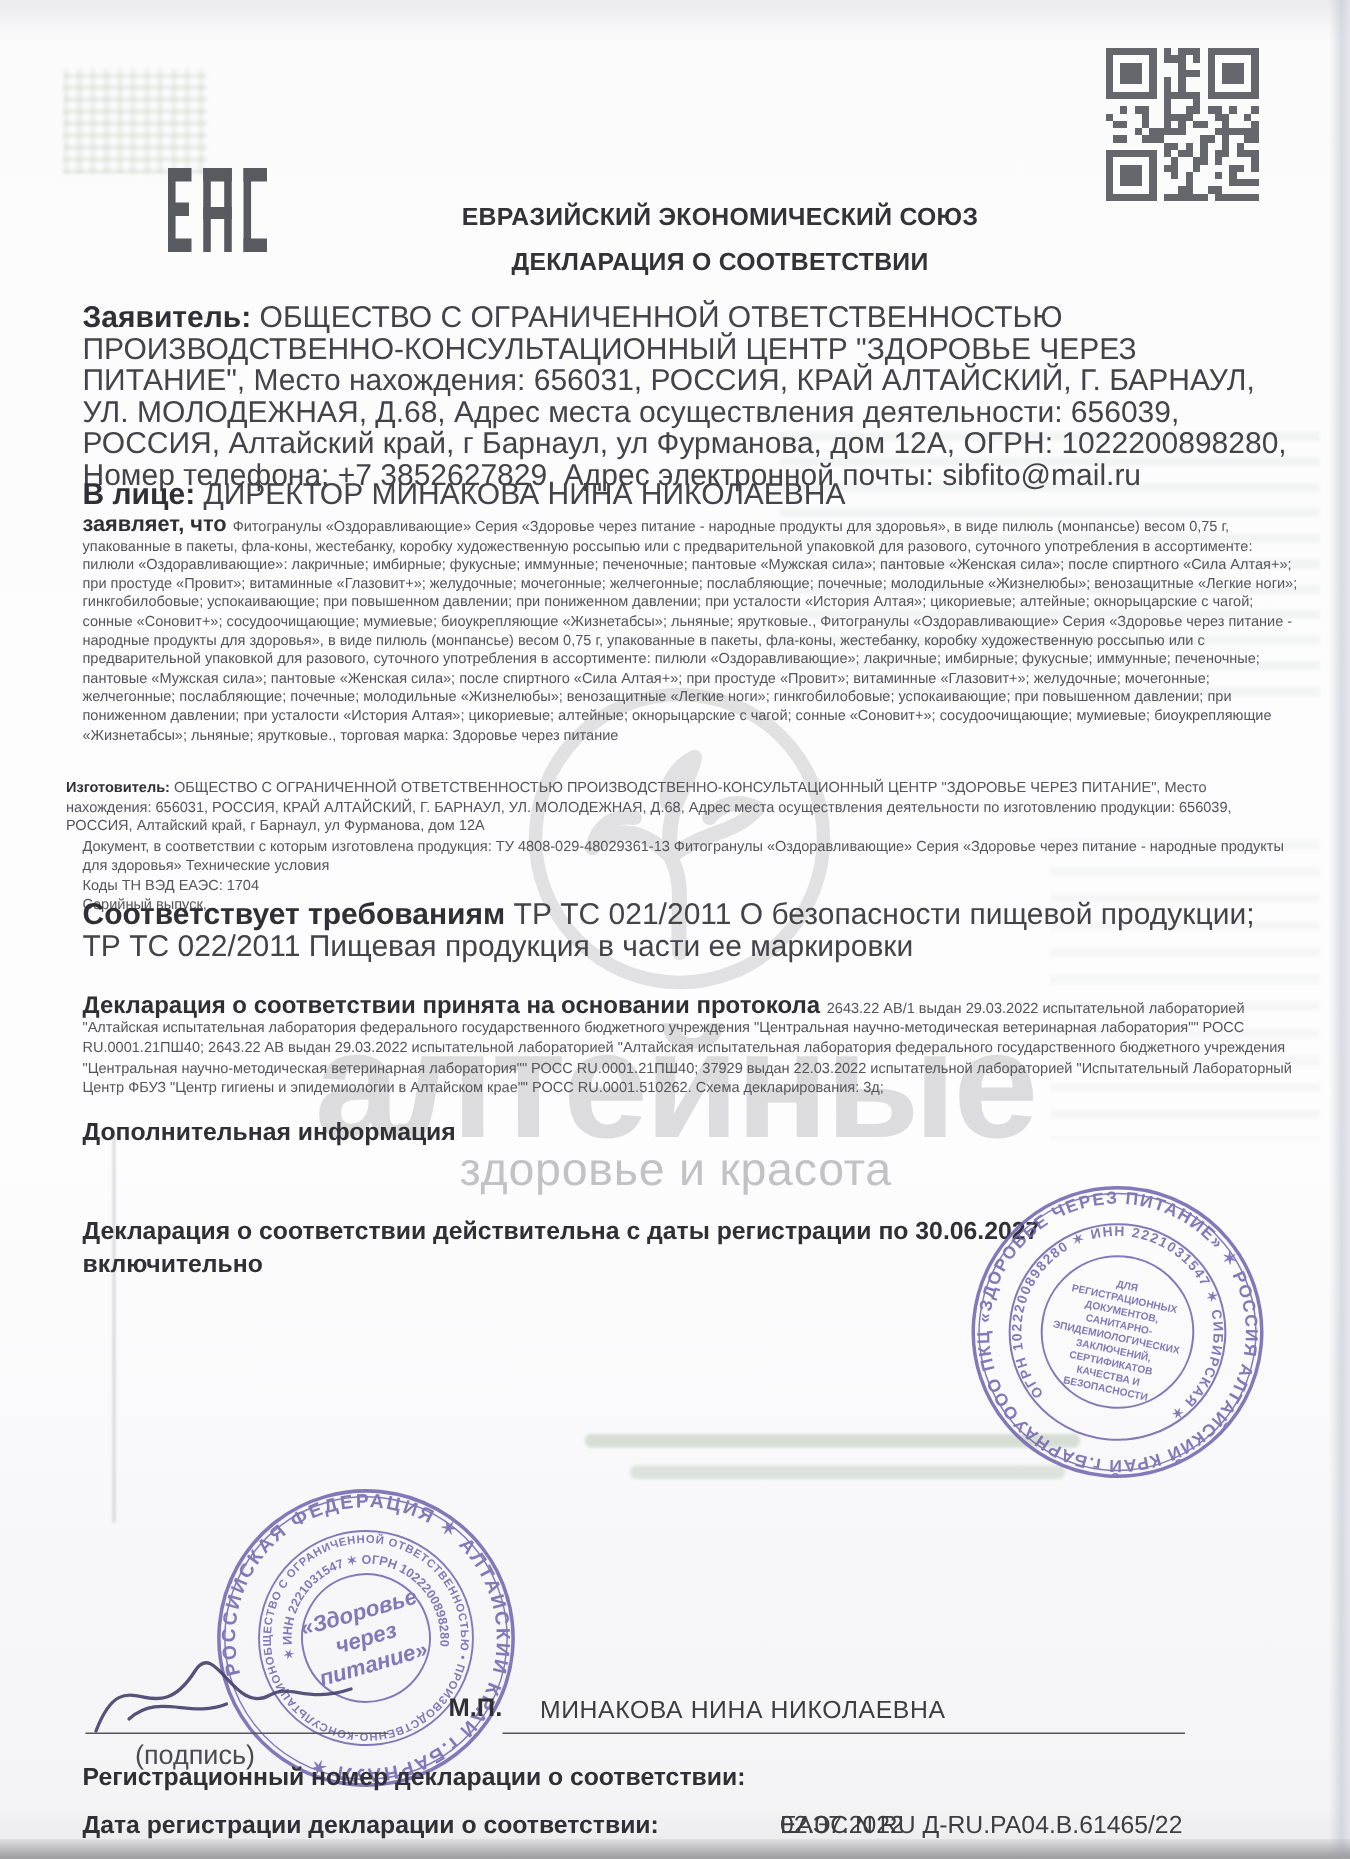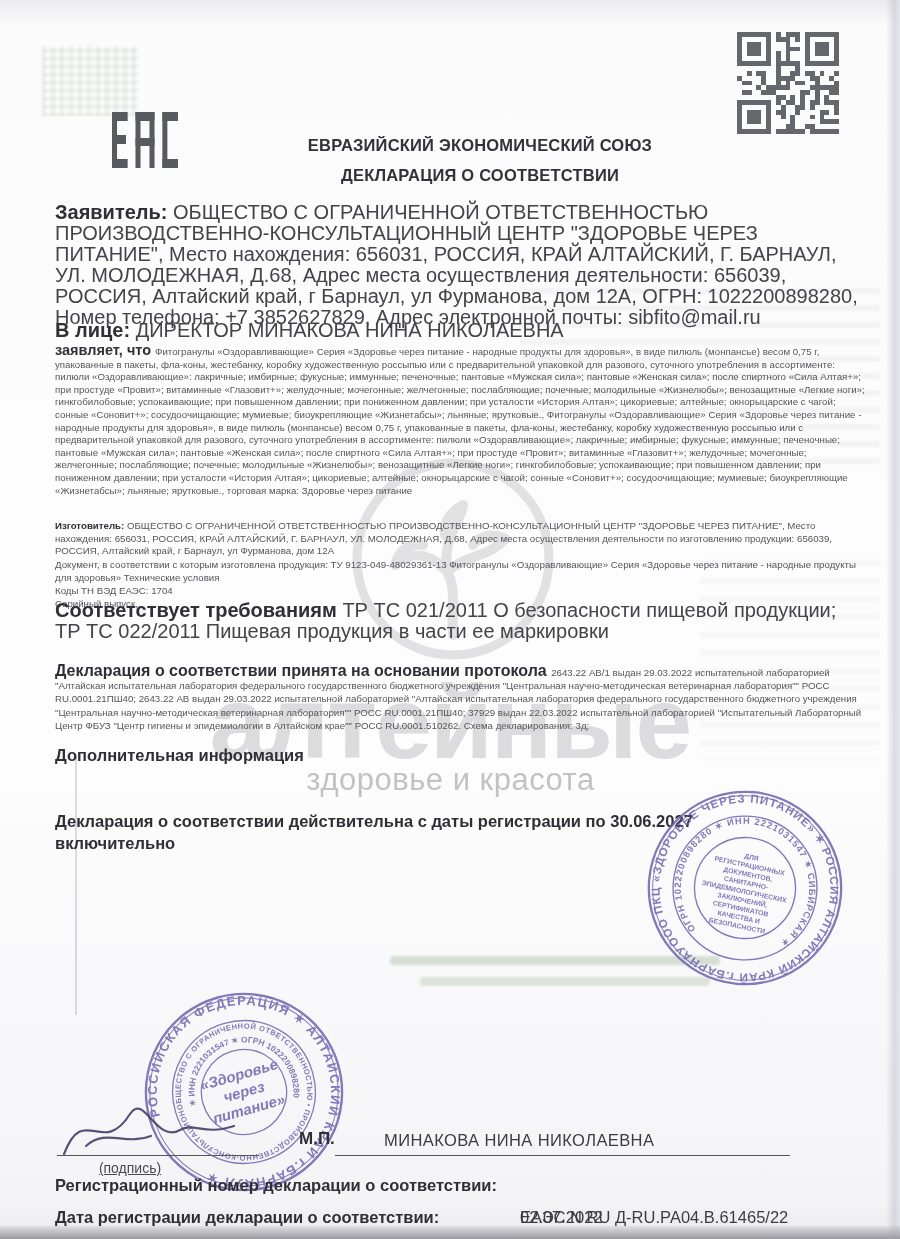--- a/index.html
+++ b/index.html
@@ -36,21 +36,21 @@
   
   .par{font-size:20px;line-height:21px;color:#434349;}
   .par b,.blab{color:#2f2f35;}
   .small-par{font-size:9.7px;line-height:12.6px;color:#55555b;}
   .small-par b{font-size:14.5px;color:#303036;}
   .proto-par{font-size:9.7px;line-height:13.2px;color:#55555b;}
   .proto-par b{font-size:16px;color:#2f2f35;}
   .bold16{font-weight:bold;font-size:16.5px;color:#2f2f35;}
   .reg16{font-size:16.5px;color:#3c3c42;}
   .rule{border-top:1.6px solid #55555c;}
-  .cap{font-size:14px;color:#4a4a50;text-decoration:underline;}
+  .cap{font-size:18px;color:#4a4a50;}
   
   .wm-big{left:150px;top:672px;width:600px;text-align:center;
     font-size:102px;font-weight:bold;letter-spacing:-2px;line-height:1;
     color:#c7c7c9;opacity:.6;}
   .wm-sub{left:303px;top:762px;width:295px;text-align:center;
     font-size:31px;color:#b9b9bc;opacity:.85;letter-spacing:.5px;}
   .wm-tree{left:347px;top:453px;opacity:.5;}
   
   .stamp{opacity:.85;}
   .stamp-right{left:643px;top:786px;transform:rotate(-40deg);}
@@ -245,24 +245,24 @@
     <b>Заявитель: </b><span>ОБЩЕСТВО С ОГРАНИЧЕННОЙ ОТВЕТСТВЕННОСТЬЮ ПРОИЗВОДСТВЕННО-КОНСУЛЬТАЦИОННЫЙ ЦЕНТР "ЗДОРОВЬЕ ЧЕРЕЗ ПИТАНИЕ", Место нахождения: 656031, РОССИЯ, КРАЙ АЛТАЙСКИЙ, Г. БАРНАУЛ, УЛ. МОЛОДЕЖНАЯ, Д.68, Адрес места осуществления деятельности: 656039, РОССИЯ, Алтайский край, г Барнаул, ул Фурманова, дом 12А, ОГРН: 1022200898280, Номер телефона: +7 3852627829, Адрес электронной почты: sibfito@mail.ru</span>
   </div>
   <div class="abs par" style="left:55px;top:320px;width:808px;">
     <b>В лице: </b><span>ДИРЕКТОР МИНАКОВА НИНА НИКОЛАЕВНА</span>
   </div>
 
   <div class="abs small-par" style="left:55px;top:344px;width:814px;">
     <b>заявляет, что </b><span>Фитогранулы «Оздоравливающие»  Серия «Здоровье через питание  - народные продукты для здоровья», в виде пилюль (монпансье) весом 0,75 г, упакованные в пакеты, фла-коны, жестебанку, коробку художественную россыпью или с предварительной упаковкой для разового, суточного употребления в ассортименте: пилюли  «Оздоравливающие»: лакричные; имбирные; фукусные; иммунные; печеночные; пантовые «Мужская сила»; пантовые «Женская  сила»; после спиртного «Сила Алтая+»; при простуде «Провит»; витаминные  «Глазовит+»;  желудочные; мочегонные; желчегонные; послабляющие; почечные; молодильные «Жизнелюбы»; венозащитные «Легкие ноги»; гинкгобилобовые; успокаивающие; при повышенном давлении; при пониженном давлении; при усталости «История Алтая»;  цикориевые; алтейные; окнорыцарские  с чагой;  сонные «Соновит+»; сосудоочищающие; мумиевые; биоукрепляющие «Жизнетабсы»; льняные; ярутковые., Фитогранулы «Оздоравливающие»  Серия «Здоровье через питание  - народные продукты для здоровья», в виде пилюль (монпансье) весом 0,75 г, упакованные в пакеты, фла-коны, жестебанку, коробку художественную россыпью или с предварительной упаковкой для разового, суточного употребления в ассортименте: пилюли  «Оздоравливающие»; лакричные; имбирные; фукусные; иммунные; печеночные; пантовые «Мужская сила»; пантовые «Женская  сила»; после спиртного «Сила Алтая+»; при простуде «Провит»; витаминные  «Глазовит+»;  желудочные; мочегонные; желчегонные; послабляющие; почечные; молодильные «Жизнелюбы»; венозащитные «Легкие ноги»; гинкгобилобовые; успокаивающие; при повышенном давлении; при пониженном давлении; при усталости «История Алтая»; цикориевые; алтейные; окнорыцарские  с чагой;  сонные «Соновит+»; сосудоочищающие; мумиевые; биоукрепляющие «Жизнетабсы»; льняные; ярутковые., торговая марка: Здоровье через питание</span>
   </div>
 
-  <div class="abs small-par" style="left:55px;top:520px;width:814px;">
+  <div class="abs small-par" style="left:44px;top:520px;width:814px;">
     <b style="font-size:9.7px;">Изготовитель: </b><span>ОБЩЕСТВО С ОГРАНИЧЕННОЙ ОТВЕТСТВЕННОСТЬЮ ПРОИЗВОДСТВЕННО-КОНСУЛЬТАЦИОННЫЙ ЦЕНТР "ЗДОРОВЬЕ ЧЕРЕЗ ПИТАНИЕ", Место нахождения: 656031, РОССИЯ, КРАЙ АЛТАЙСКИЙ, Г. БАРНАУЛ, УЛ. МОЛОДЕЖНАЯ, Д.68, Адрес места осуществления деятельности по изготовлению продукции: 656039, РОССИЯ, Алтайский край, г Барнаул, ул Фурманова, дом 12А</span>
   </div>
-  <div class="abs small-par" style="left:55px;top:559px;width:814px;">Документ, в соответствии с которым изготовлена продукция: ТУ 9123-049-48029361-13  Фитогранулы «Оздоравливающие»  Серия «Здоровье через питание - народные продукты для здоровья» Технические условия</div>
+  <div class="abs small-par" style="left:55px;top:559px;width:814px;">Документ, в соответствии с которым изготовлена продукция: ТУ 4808-029-48029361-13  Фитогранулы «Оздоравливающие»  Серия «Здоровье через питание - народные продукты для здоровья» Технические условия</div>
   <div class="abs small-par" style="left:55px;top:585px;width:814px;">Коды ТН ВЭД ЕАЭС: 1704</div>
   <div class="abs small-par" style="left:55px;top:598px;width:814px;">Серийный выпуск,</div>
 
   <div class="abs par" style="left:55px;top:600px;width:810px;">
     <b>Соответствует требованиям  </b><span>ТР ТС 021/2011 О безопасности пищевой продукции; ТР ТС 022/2011 Пищевая продукция в части ее маркировки</span>
   </div>
 
   <div class="abs proto-par" style="left:55px;top:664px;width:814px;">
     <b>Декларация о соответствии принята на основании протокола </b><span>2643.22 АВ/1 выдан 29.03.2022  испытательной лабораторией "Алтайская испытательная лаборатория федерального государственного бюджетного учреждения "Центральная научно-методическая ветеринарная лаборатория"" РОСС RU.0001.21ПШ40; 2643.22 АВ  выдан 29.03.2022  испытательной лабораторией "Алтайская испытательная лаборатория федерального государственного бюджетного учреждения "Центральная научно-методическая ветеринарная лаборатория"" РОСС RU.0001.21ПШ40; 37929 выдан 22.03.2022  испытательной лабораторией "Испытательный Лабораторный Центр ФБУЗ "Центр гигиены и эпидемиологии в Алтайском крае"" РОСС RU.0001.510262. Схема декларирования: 3д;</span>
   </div>
@@ -320,21 +320,21 @@
   </svg>
 
   <svg class="abs sig" width="230" height="90" viewBox="0 0 230 90">
     <g fill="none" stroke="#45406b" stroke-width="2.2" stroke-linecap="round" opacity=".9">
       <path d="M8,66 C28,14 46,70 74,26 C88,4 100,56 124,42 C138,34 148,48 178,38"></path>
       <path d="M30,58 C50,40 70,58 95,48"></path>
     </g>
   </svg>
 
   <div class="abs" style="left:299px;top:1129px;font-size:17px;font-weight:bold;color:#2f2f35;">М.П.</div>
-  <div class="abs" style="left:384px;top:1131px;font-size:16.5px;letter-spacing:.4px;color:#3c3c42;">МИНАКОВА НИНА НИКОЛАЕВНА</div>
+  <div class="abs" style="left:360px;top:1131px;font-size:16.5px;letter-spacing:.4px;color:#3c3c42;">МИНАКОВА НИНА НИКОЛАЕВНА</div>
   <div class="abs rule" style="left:57px;top:1155px;width:202px;"></div>
   <div class="abs rule" style="left:335px;top:1155px;width:455px;"></div>
   <div class="abs cap" style="left:40px;top:1160px;width:180px;text-align:center;">(подпись)</div>
 
   <div class="abs bold16" style="left:55px;top:1176px;">Регистрационный номер декларации о соответствии:</div>
   <div class="abs reg16" style="left:520px;top:1176px;margin-top:32px;">ЕАЭС N RU Д-RU.РА04.В.61465/22</div>
   <div class="abs bold16" style="left:55px;top:1208px;">Дата регистрации декларации о соответствии:</div>
   <div class="abs reg16" style="left:520px;top:1208px;">02.07.2022</div>
 
 </div>

